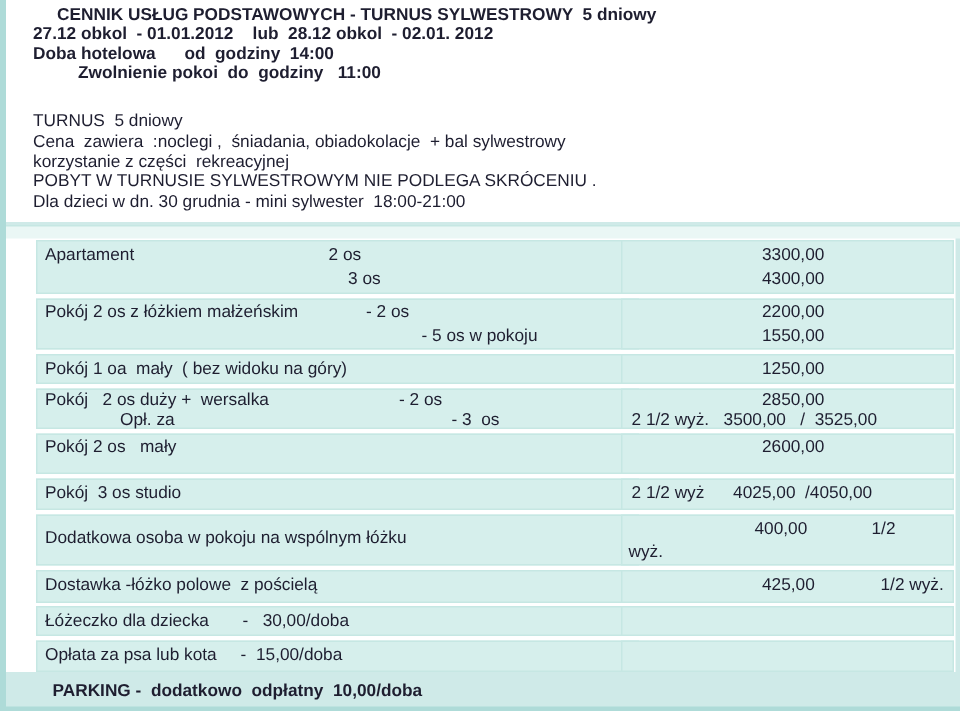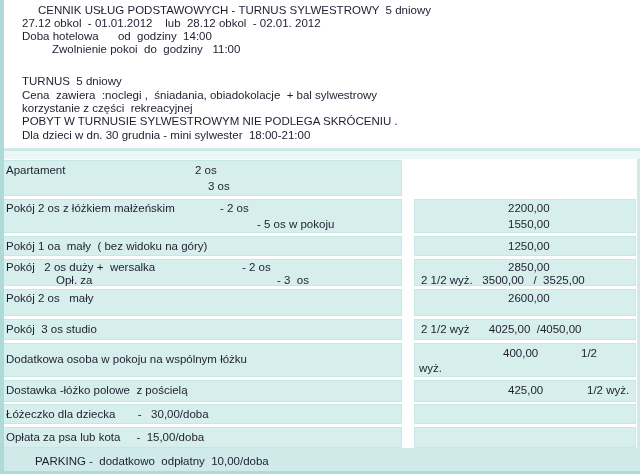--- a/index.html
+++ b/index.html
@@ -16,33 +16,33 @@
     color:var(--text);
   }
   .page{
     position:relative;
     width:640px;height:474px;
     background:#ffffff;
     overflow:hidden;
     font-size:11.5px;
   }
   .t{ position:absolute; white-space:pre; line-height:13px; }
-  .bold{ font-weight:normal; }
+  .bold{ font-weight:bold; }
 
   
   .left-strip{ position:absolute; left:0; top:0; width:4px; height:474px; background:var(--edge-teal); }
   .bottom-strip{ position:absolute; left:0; top:471px; width:640px; height:3px; background:var(--edge-teal); }
   .cyan-region{ position:absolute; left:0; top:148px; width:640px; height:326px; background:var(--page-cyan); }
   .table-white{ position:absolute; left:4px; top:150px; width:633px; height:298px; background:#ffffff; }
   .pale-strip{ position:absolute; left:4px; top:150px; width:636px; height:8px; background:var(--pale-strip); border-top:1px solid var(--cell-border); }
 
   
   .row{ position:absolute; left:0; width:640px; }
   .cell{ position:absolute; top:0; bottom:0; background:var(--cell); border:1px solid var(--cell-border); box-sizing:border-box; }
-  .cell.left{ left:0; width:402px; }
+  .cell.left{ left:24px; width:402px; }
   .cell.right{ left:414px; width:222px; }
 
   .footer-area{ position:absolute; left:0; top:448px; width:516px; height:26px; background:var(--page-cyan); }
 </style>
 </head>
 <body>
 
 <div class="page">
 
   <div class="cyan-region"></div>
@@ -62,20 +62,24 @@
     <span class="t" style="left:22px; top:102px">korzystanie z części  rekreacyjnej</span>
     <span class="t" style="left:22px; top:115px">POBYT W TURNUSIE SYLWESTROWYM NIE PODLEGA SKRÓCENIU .</span>
     <span class="t" style="left:22px; top:129px">Dla dzieci w dn. 30 grudnia - mini sylwester  18:00-21:00</span>
   </div>
 
   <div class="row" style="top:160px; height:36px">
     <div class="cell left">
       <span class="t" style="left:5px; top:3px">Apartament</span>
       <span class="t" style="left:194px; top:3px">2 os</span>
       <span class="t" style="left:207px; top:19px">3 os</span>
+    </div>
+    <div class="cell right">
+      <span class="t" style="left:93px; top:3px">3300,00</span>
+      <span class="t" style="left:93px; top:19px">4300,00</span>
     </div>
   </div>
 
   <div class="row" style="top:199px; height:34px">
     <div class="cell left">
       <span class="t" style="left:5px; top:2px">Pokój 2 os z łóżkiem małżeńskim</span>
       <span class="t" style="left:219px; top:2px">- 2 os</span>
       <span class="t" style="left:256px; top:18px">- 5 os w pokoju</span>
     </div>
     <div class="cell right">

